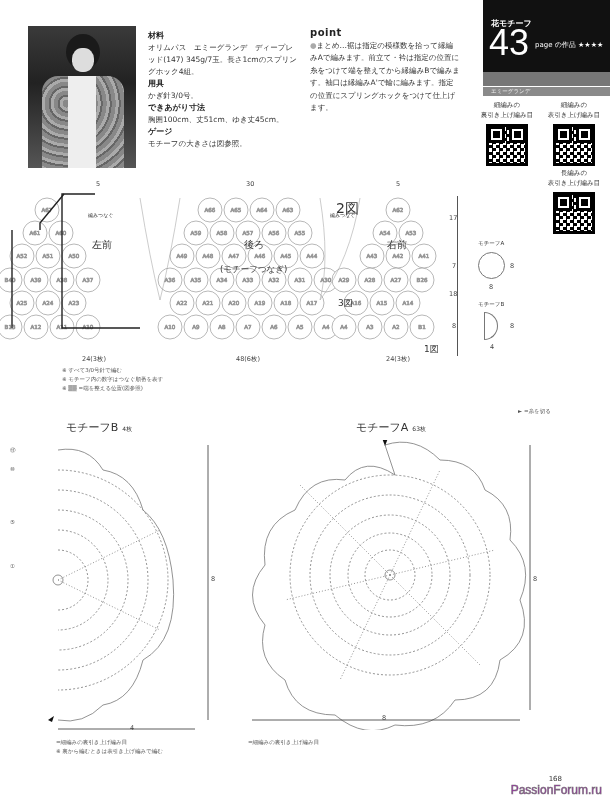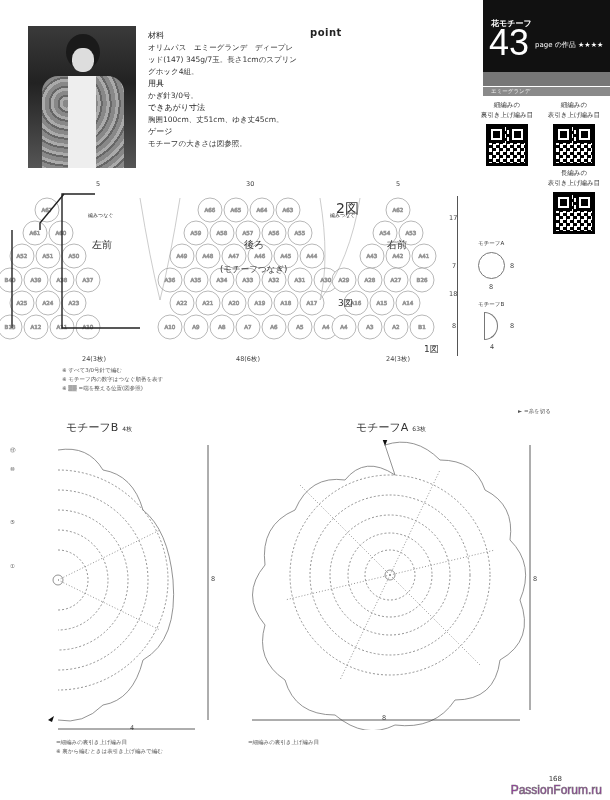--- a/index.html
+++ b/index.html
@@ -4,21 +4,21 @@
 <style>
   * { box-sizing: border-box; margin: 0; padding: 0; }
   body { width: 610px; height: 800px; background: #fff; font-family: "DejaVu Sans", sans-serif; color: #333; position: relative; overflow: hidden; }
   .abs { position: absolute; }
   .photo { left: 28px; top: 26px; width: 108px; height: 142px; background: linear-gradient(180deg,#3a3a3a 0%,#222 40%,#555 100%); overflow: hidden; }
   .photo .head { position: absolute; left: 38px; top: 8px; width: 34px; height: 36px; border-radius: 50%; background: #1a1a1a; }
   .photo .face { position: absolute; left: 44px; top: 22px; width: 22px; height: 24px; border-radius: 45%; background: #ddd; }
   .photo .body { position: absolute; left: 14px; top: 50px; width: 82px; height: 92px; border-radius: 16px 16px 0 0; background: repeating-radial-gradient(circle at 30% 30%, #888 0 4px, #aaa 4px 7px, #666 7px 9px); }
   .photo .shirt { position: absolute; left: 40px; top: 50px; width: 28px; height: 92px; background: #eee; }
   .mat { left: 148px; top: 30px; width: 150px; font-size: 7.5px; line-height: 12px; }
-  .mat .h { font-weight: normal; color: #222; font-size: 8px; }
+  .mat .h { font-weight: bold; color: #222; font-size: 8px; }
   .point { left: 310px; top: 27px; width: 150px; font-size: 7.5px; line-height: 12.5px; }
   .point .h { font-weight: bold; font-size: 10px; color: #222; letter-spacing: 0.5px; }
   .dot { color: #aaa; }
   .badge { left: 483px; top: 0; width: 127px; height: 72px; background: #111; color: #fff; }
   .badge .t { position: absolute; left: 8px; top: 18px; font-size: 8px; font-weight: bold; }
   .badge .num { position: absolute; left: 6px; top: 26px; font-size: 36px; font-family: "Liberation Sans", sans-serif; line-height: 34px; }
   .badge .pg { position: absolute; left: 52px; top: 40px; font-size: 7px; }
   .band { left: 483px; top: 72px; width: 127px; height: 14px; background: #777; }
   .band2 { left: 483px; top: 87px; width: 127px; height: 9px; background: #8a8a8a; color: #eee; font-size: 5.5px; padding-left: 8px; line-height: 9px; }
   .qrlbl { font-size: 6.5px; text-align: center; line-height: 10px; color: #333; }
@@ -51,20 +51,21 @@
   <div class="h">用具</div>
   <div>かぎ針3/0号。</div>
   <div class="h">できあがり寸法</div>
   <div>胸囲100cm、丈51cm、ゆき丈45cm。</div>
   <div class="h">ゲージ</div>
   <div>モチーフの大きさは図参照。</div>
 </div>
 
 <div class="abs point">
   <div class="h">point</div>
+  <div><span class="dot">●</span><span>まとめ…裾は指定の模様数を拾って縁編みAで編みます。前立て・衿は指定の位置に糸をつけて端を整えてから縁編みBで編みます。袖口は縁編みA'で輪に編みます。指定の位置にスプリングホックをつけて仕上げます。</span></div>
 </div>
 
 <div class="abs badge">
   <div class="t">花モチーフ</div>
   <div class="num">43</div>
   <div class="pg">page の作品 ★★★★</div>
 </div>
 <div class="abs band"></div>
 <div class="abs band2">エミーグランデ</div>
 

